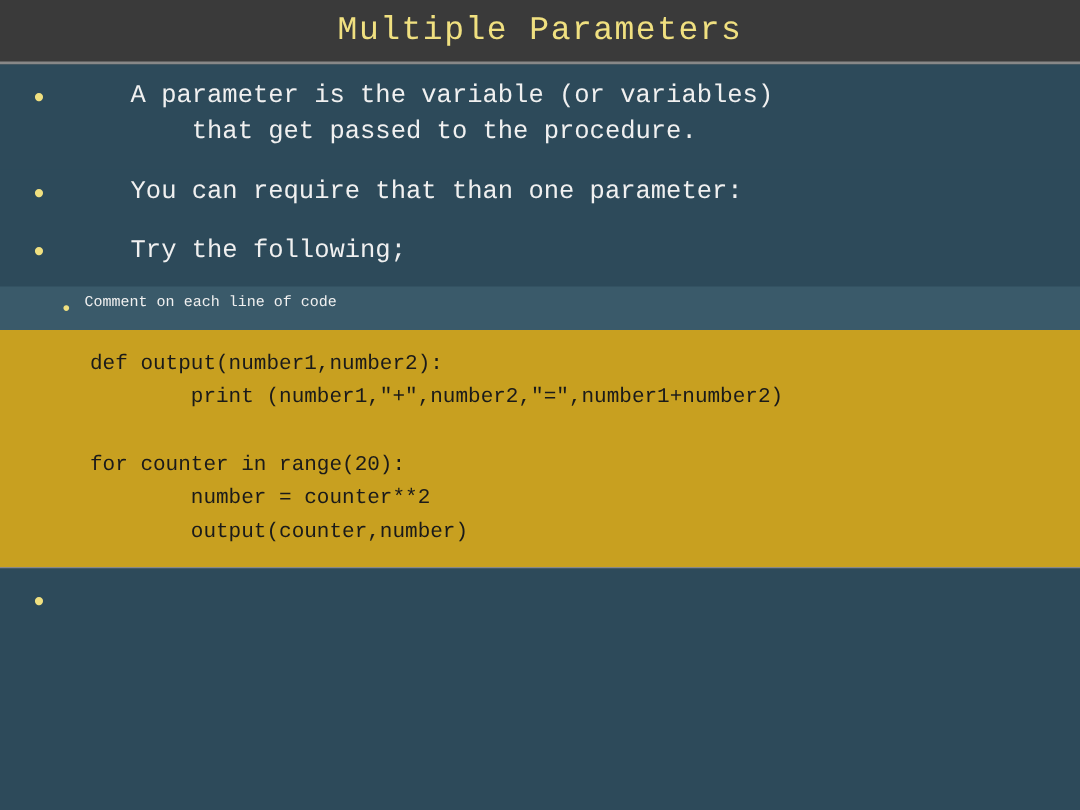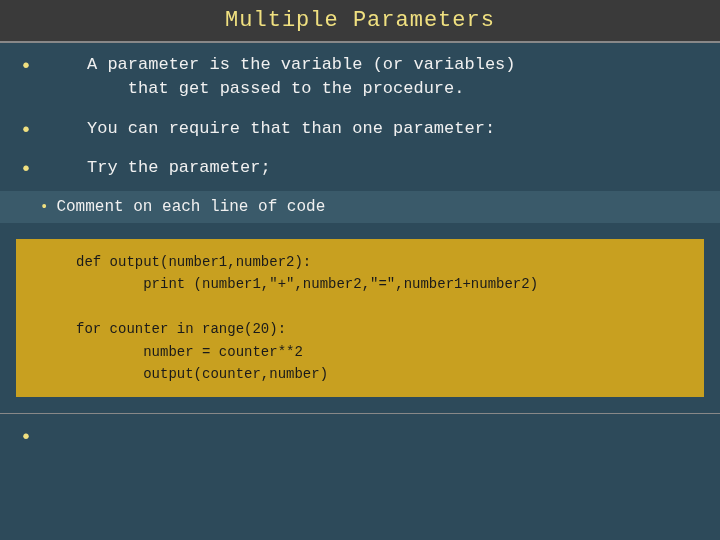--- a/index.html
+++ b/index.html
@@ -87,28 +87,28 @@
     .sub-bullet-dot {
       color: #f0e080;
       font-size: 14px;
       margin-right: 8px;
       margin-top: 3px;
       flex-shrink: 0;
     }
 
     .sub-bullet-text {
       color: #f0f0f0;
-      font-size: 16px;
+      font-size: 10px;
       font-family: 'Courier New', Courier, monospace;
       line-height: 1.4;
     }
 
     .code-section {
       background: #c8a020;
-      margin: 16px;
+      margin: 0;
       padding: 12px 40px 12px 60px;
     }
 
     .code-text {
       color: #1a1a1a;
       font-size: 14px;
       font-family: 'Courier New', Courier, monospace;
       line-height: 1.6;
       white-space: pre;
     }
@@ -146,21 +146,21 @@
     <div class="bullet-section" style="padding-top:4px; padding-bottom:4px;">
       <div class="bullet-item">
         <span class="bullet-dot">•</span>
         <span class="bullet-text">You can require that than one parameter:</span>
       </div>
     </div>
 
     <div class="bullet-section" style="padding-top:4px; padding-bottom:4px;">
       <div class="bullet-item">
         <span class="bullet-dot">•</span>
-        <span class="bullet-text">Try the parameter;</span>
+        <span class="bullet-text">Try the following;</span>
       </div>
     </div>
 
     <div class="sub-bullet-section">
       <div class="sub-bullet-item">
         <span class="sub-bullet-dot">•</span>
         <span class="sub-bullet-text">Comment on each line of code</span>
       </div>
     </div>
 

